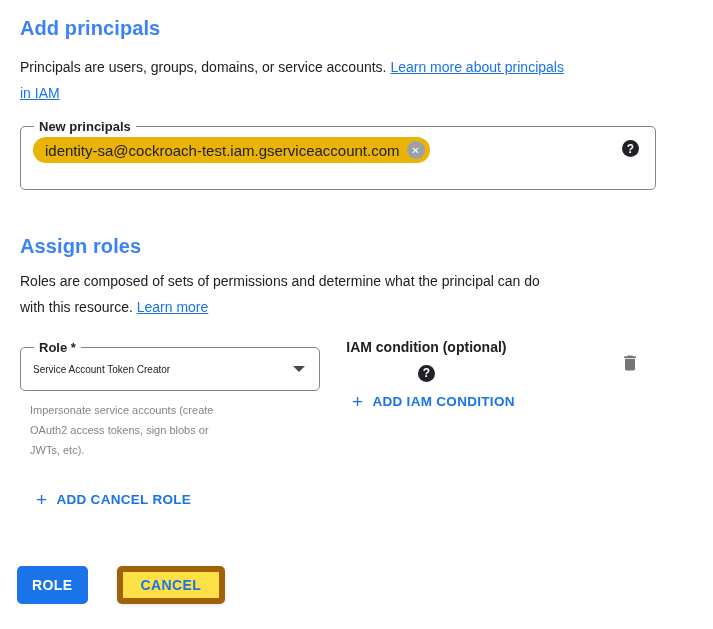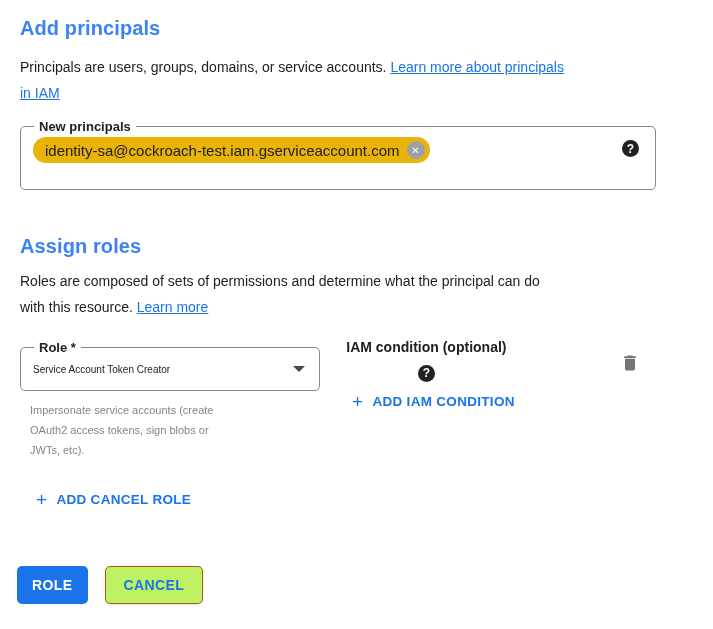--- a/index.html
+++ b/index.html
@@ -195,25 +195,26 @@
     letter-spacing: .4px;
     cursor: pointer;
   }
   .btn-primary {
     background: #1a73e8;
     color: #ffffff;
     border: none;
     padding: 0 15px;
   }
   .btn-secondary {
-    background: #bef264;
+    background: #fde047;
     color: #1a73e8;
-    border: 1px solid #a16207;
+    border: 6px solid #a16207;
     padding: 0 18px;
     box-shadow: 0 1px 3px rgba(0,0,0,.12);
+    margin-left: 12px;
   }
 </style>
 </head>
 <body>
 
 <div class="page">
 
   <h1 class="section-title">Add principals</h1>
 
   <p class="desc"><span>Principals are users, groups, domains, or service accounts. </span><a>Learn more about principals

